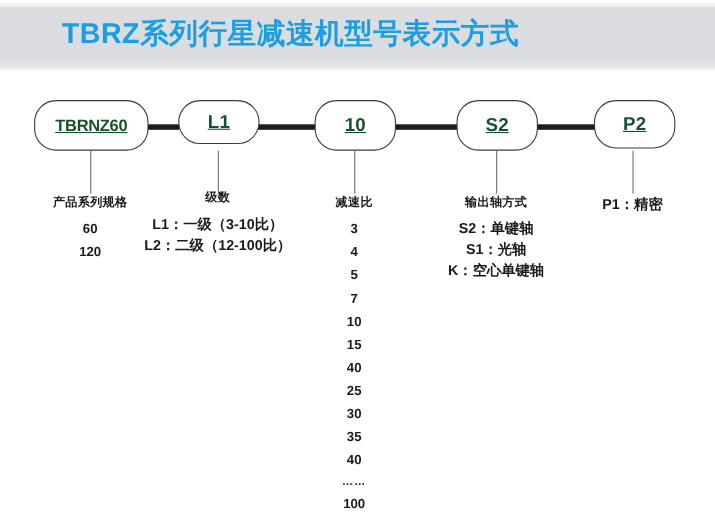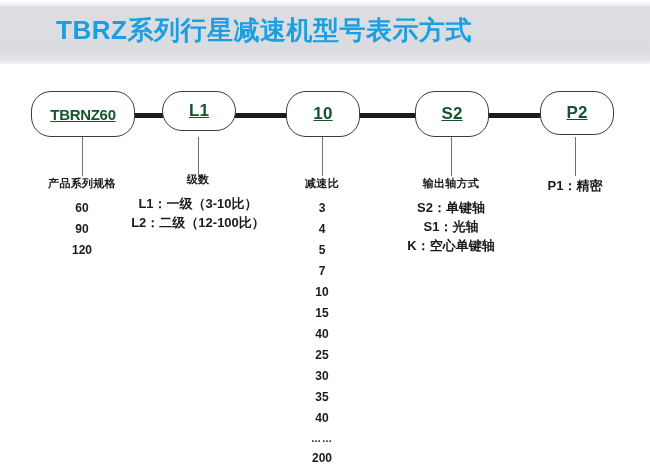--- a/index.html
+++ b/index.html
@@ -159,21 +159,20 @@
 
   <div class="v-connector" style="left:82px;  top:73px; height:39px;"></div>
   <div class="v-connector" style="left:198px; top:73px; height:39px;"></div>
   <div class="v-connector" style="left:322px; top:73px; height:39px;"></div>
   <div class="v-connector" style="left:451px; top:73px; height:39px;"></div>
   <div class="v-connector" style="left:575px; top:73px; height:39px;"></div>
 
   <div class="col" style="left:17px; top:112px; width:130px;">
     <div class="col-title">产品系列规格</div>
     <div class="col-item num">60</div>
-    <div class="col-item num">90</div>
     <div class="col-item num">120</div>
   </div>
 
   <div class="col" style="left:123px; top:108px; width:150px;text-align:center;">
     <div class="col-title">级数</div>
     <div class="col-item">L1：一级（3-10比）</div>
     <div class="col-item">L2：二级（12-100比）</div>
   </div>
 
   <div class="col" style="left:272px; top:112px; width:100px;">
@@ -183,21 +182,21 @@
     <div class="col-item num">5</div>
     <div class="col-item num">7</div>
     <div class="col-item num">10</div>
     <div class="col-item num">15</div>
     <div class="col-item num">40</div>
     <div class="col-item num">25</div>
     <div class="col-item num">30</div>
     <div class="col-item num">35</div>
     <div class="col-item num">40</div>
     <div class="col-item dots">……</div>
-    <div class="col-item num">200</div>
+    <div class="col-item num">100</div>
   </div>
 
   <div class="col" style="left:386px; top:112px; width:130px;">
     <div class="col-title">输出轴方式</div>
     <div class="col-item">S2：单键轴</div>
     <div class="col-item">S1：光轴</div>
     <div class="col-item">K：空心单键轴</div>
   </div>
 
   <div class="col" style="left:520px; top:112px; width:110px;">

